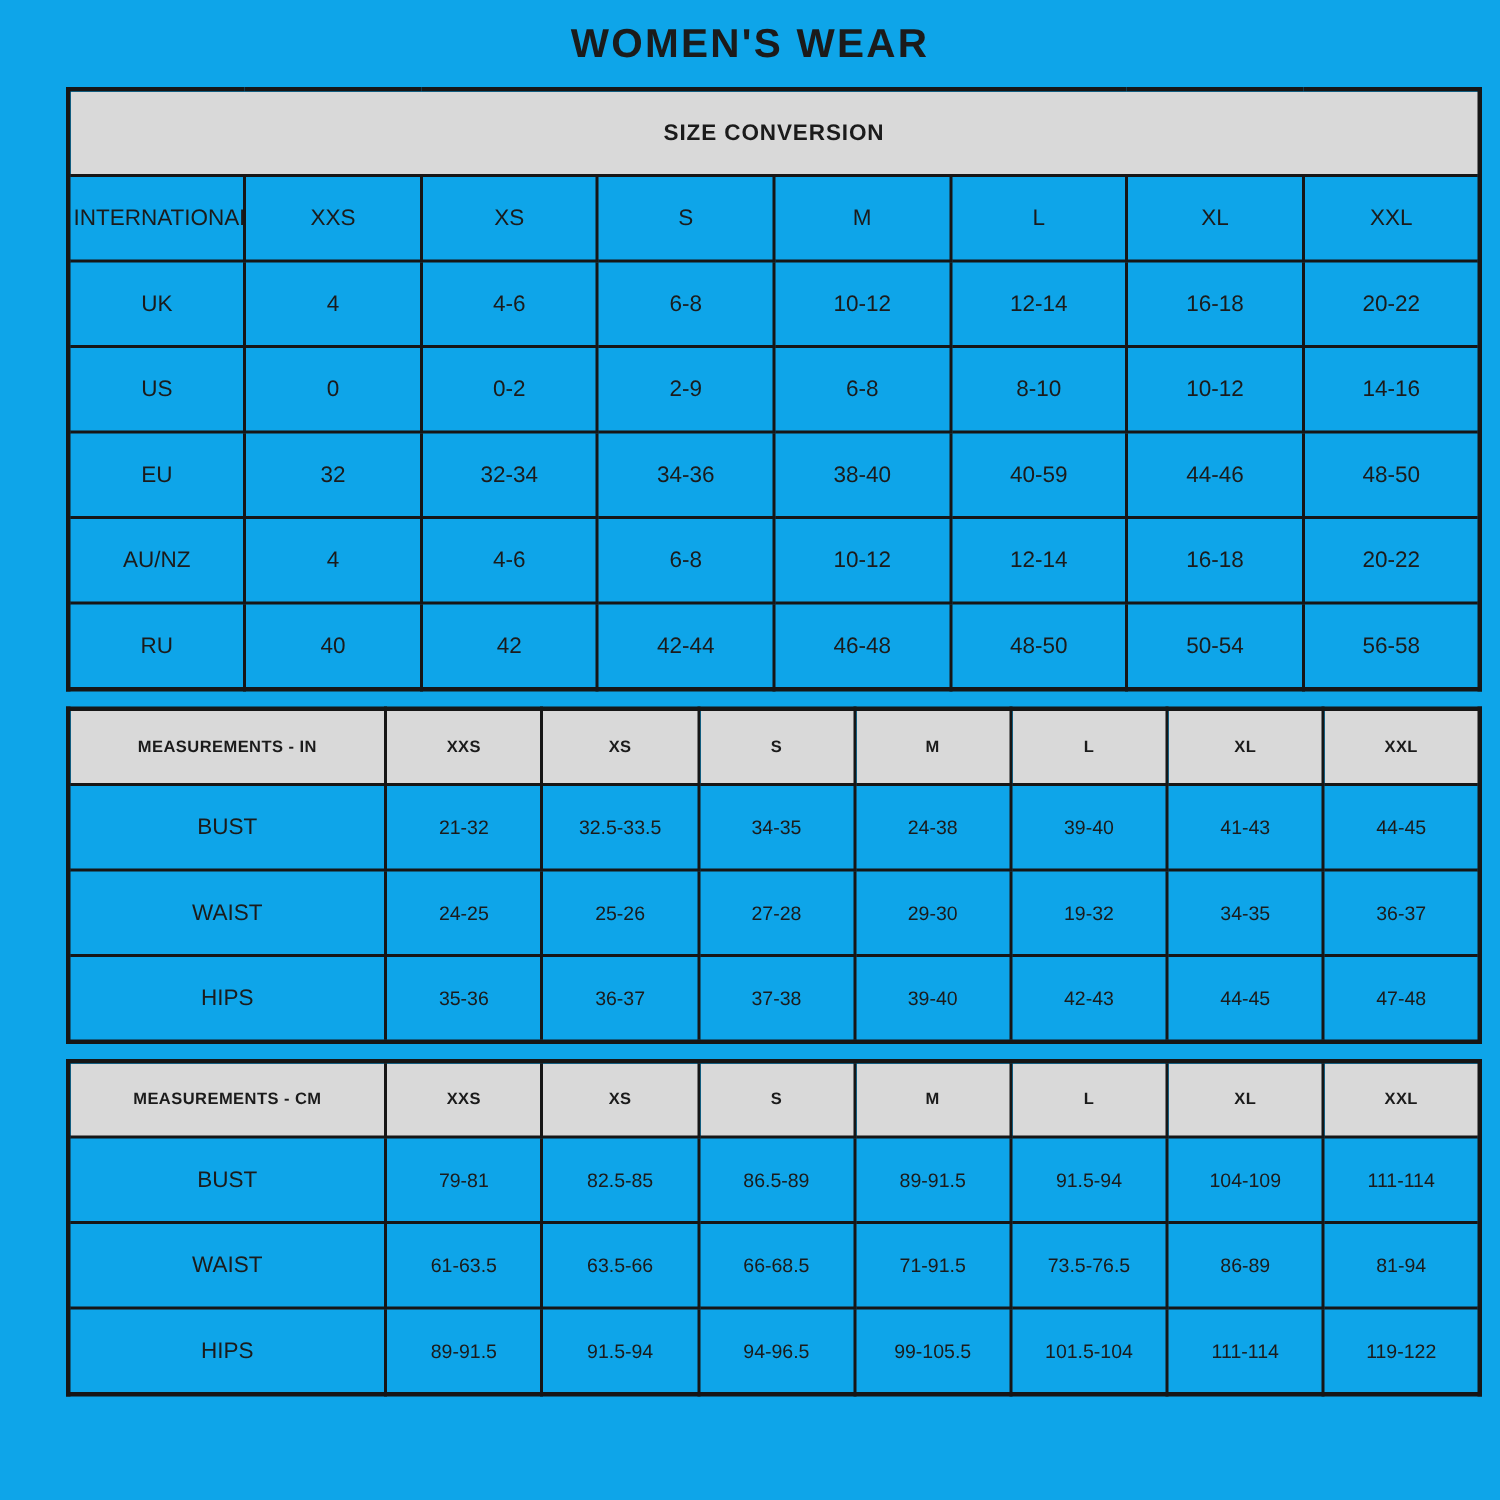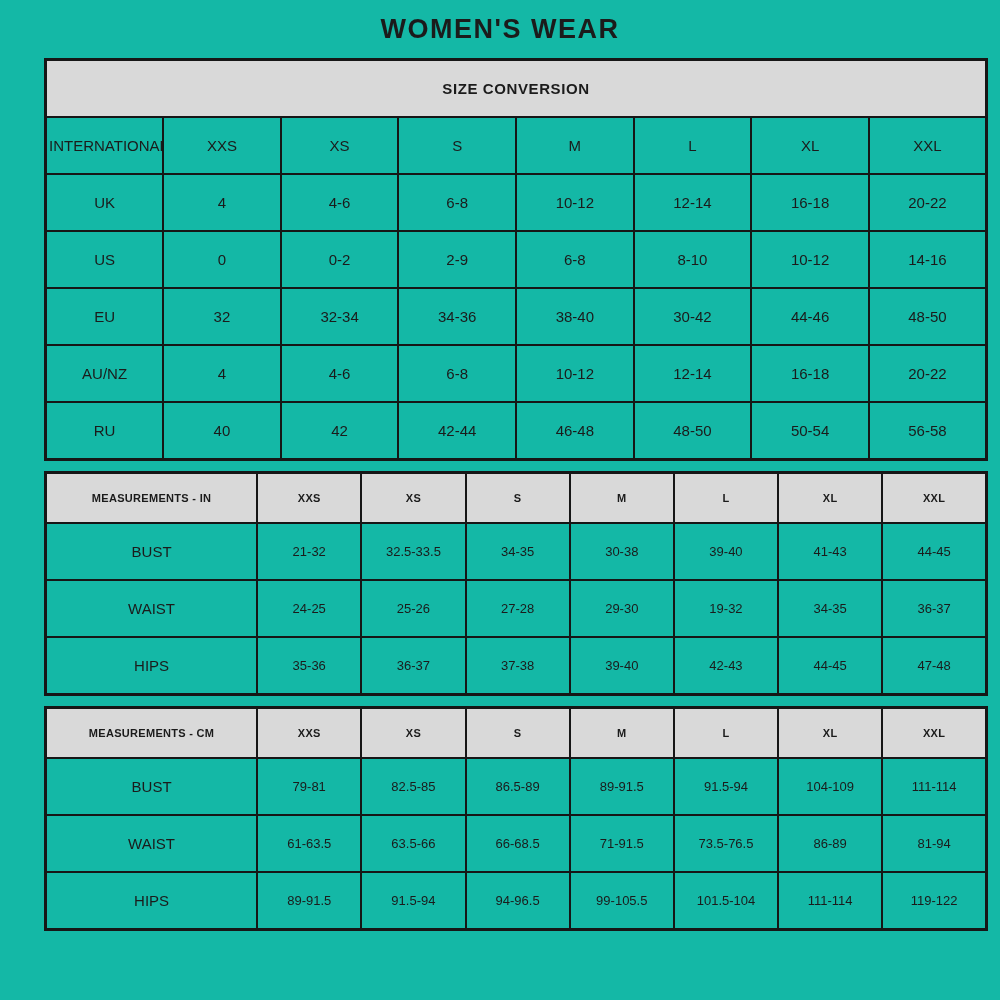--- a/index.html
+++ b/index.html
@@ -7,21 +7,21 @@
     padding: 0;
     background: #ffffff;
     font-family: "Liberation Sans", sans-serif;
     color: #1b1b1b;
   }
   .page {
     width: 1000px;
     height: 1000px;
     box-sizing: border-box;
     padding: 10px 28px 0 28px;
-    background: #14b8a6;
+    background: #0ea5e9;
   }
   .page-title {
     text-align: center;
     font-size: 27px;
     font-weight: 700;
     letter-spacing: 1.5px;
     margin: 4px 0 13px 0;
     color: #1b1b1b;
   }
   table.tbl {
@@ -104,21 +104,21 @@
           <td class="value-cell">8-10</td>
           <td class="value-cell">10-12</td>
           <td class="value-cell">14-16</td>
         </tr>
         <tr>
           <td class="label-cell">EU</td>
           <td class="value-cell">32</td>
           <td class="value-cell">32-34</td>
           <td class="value-cell">34-36</td>
           <td class="value-cell">38-40</td>
-          <td class="value-cell">30-42</td>
+          <td class="value-cell">40-59</td>
           <td class="value-cell">44-46</td>
           <td class="value-cell">48-50</td>
         </tr>
         <tr>
           <td class="label-cell">AU/NZ</td>
           <td class="value-cell">4</td>
           <td class="value-cell">4-6</td>
           <td class="value-cell">6-8</td>
           <td class="value-cell">10-12</td>
           <td class="value-cell">12-14</td>
@@ -148,21 +148,21 @@
           <td class="value-cell">M</td>
           <td class="value-cell">L</td>
           <td class="value-cell">XL</td>
           <td class="value-cell">XXL</td>
         </tr>
         <tr>
           <td class="label-cell">BUST</td>
           <td class="value-cell">21-32</td>
           <td class="value-cell">32.5-33.5</td>
           <td class="value-cell">34-35</td>
-          <td class="value-cell">30-38</td>
+          <td class="value-cell">24-38</td>
           <td class="value-cell">39-40</td>
           <td class="value-cell">41-43</td>
           <td class="value-cell">44-45</td>
         </tr>
         <tr>
           <td class="label-cell">WAIST</td>
           <td class="value-cell">24-25</td>
           <td class="value-cell">25-26</td>
           <td class="value-cell">27-28</td>
           <td class="value-cell">29-30</td>

